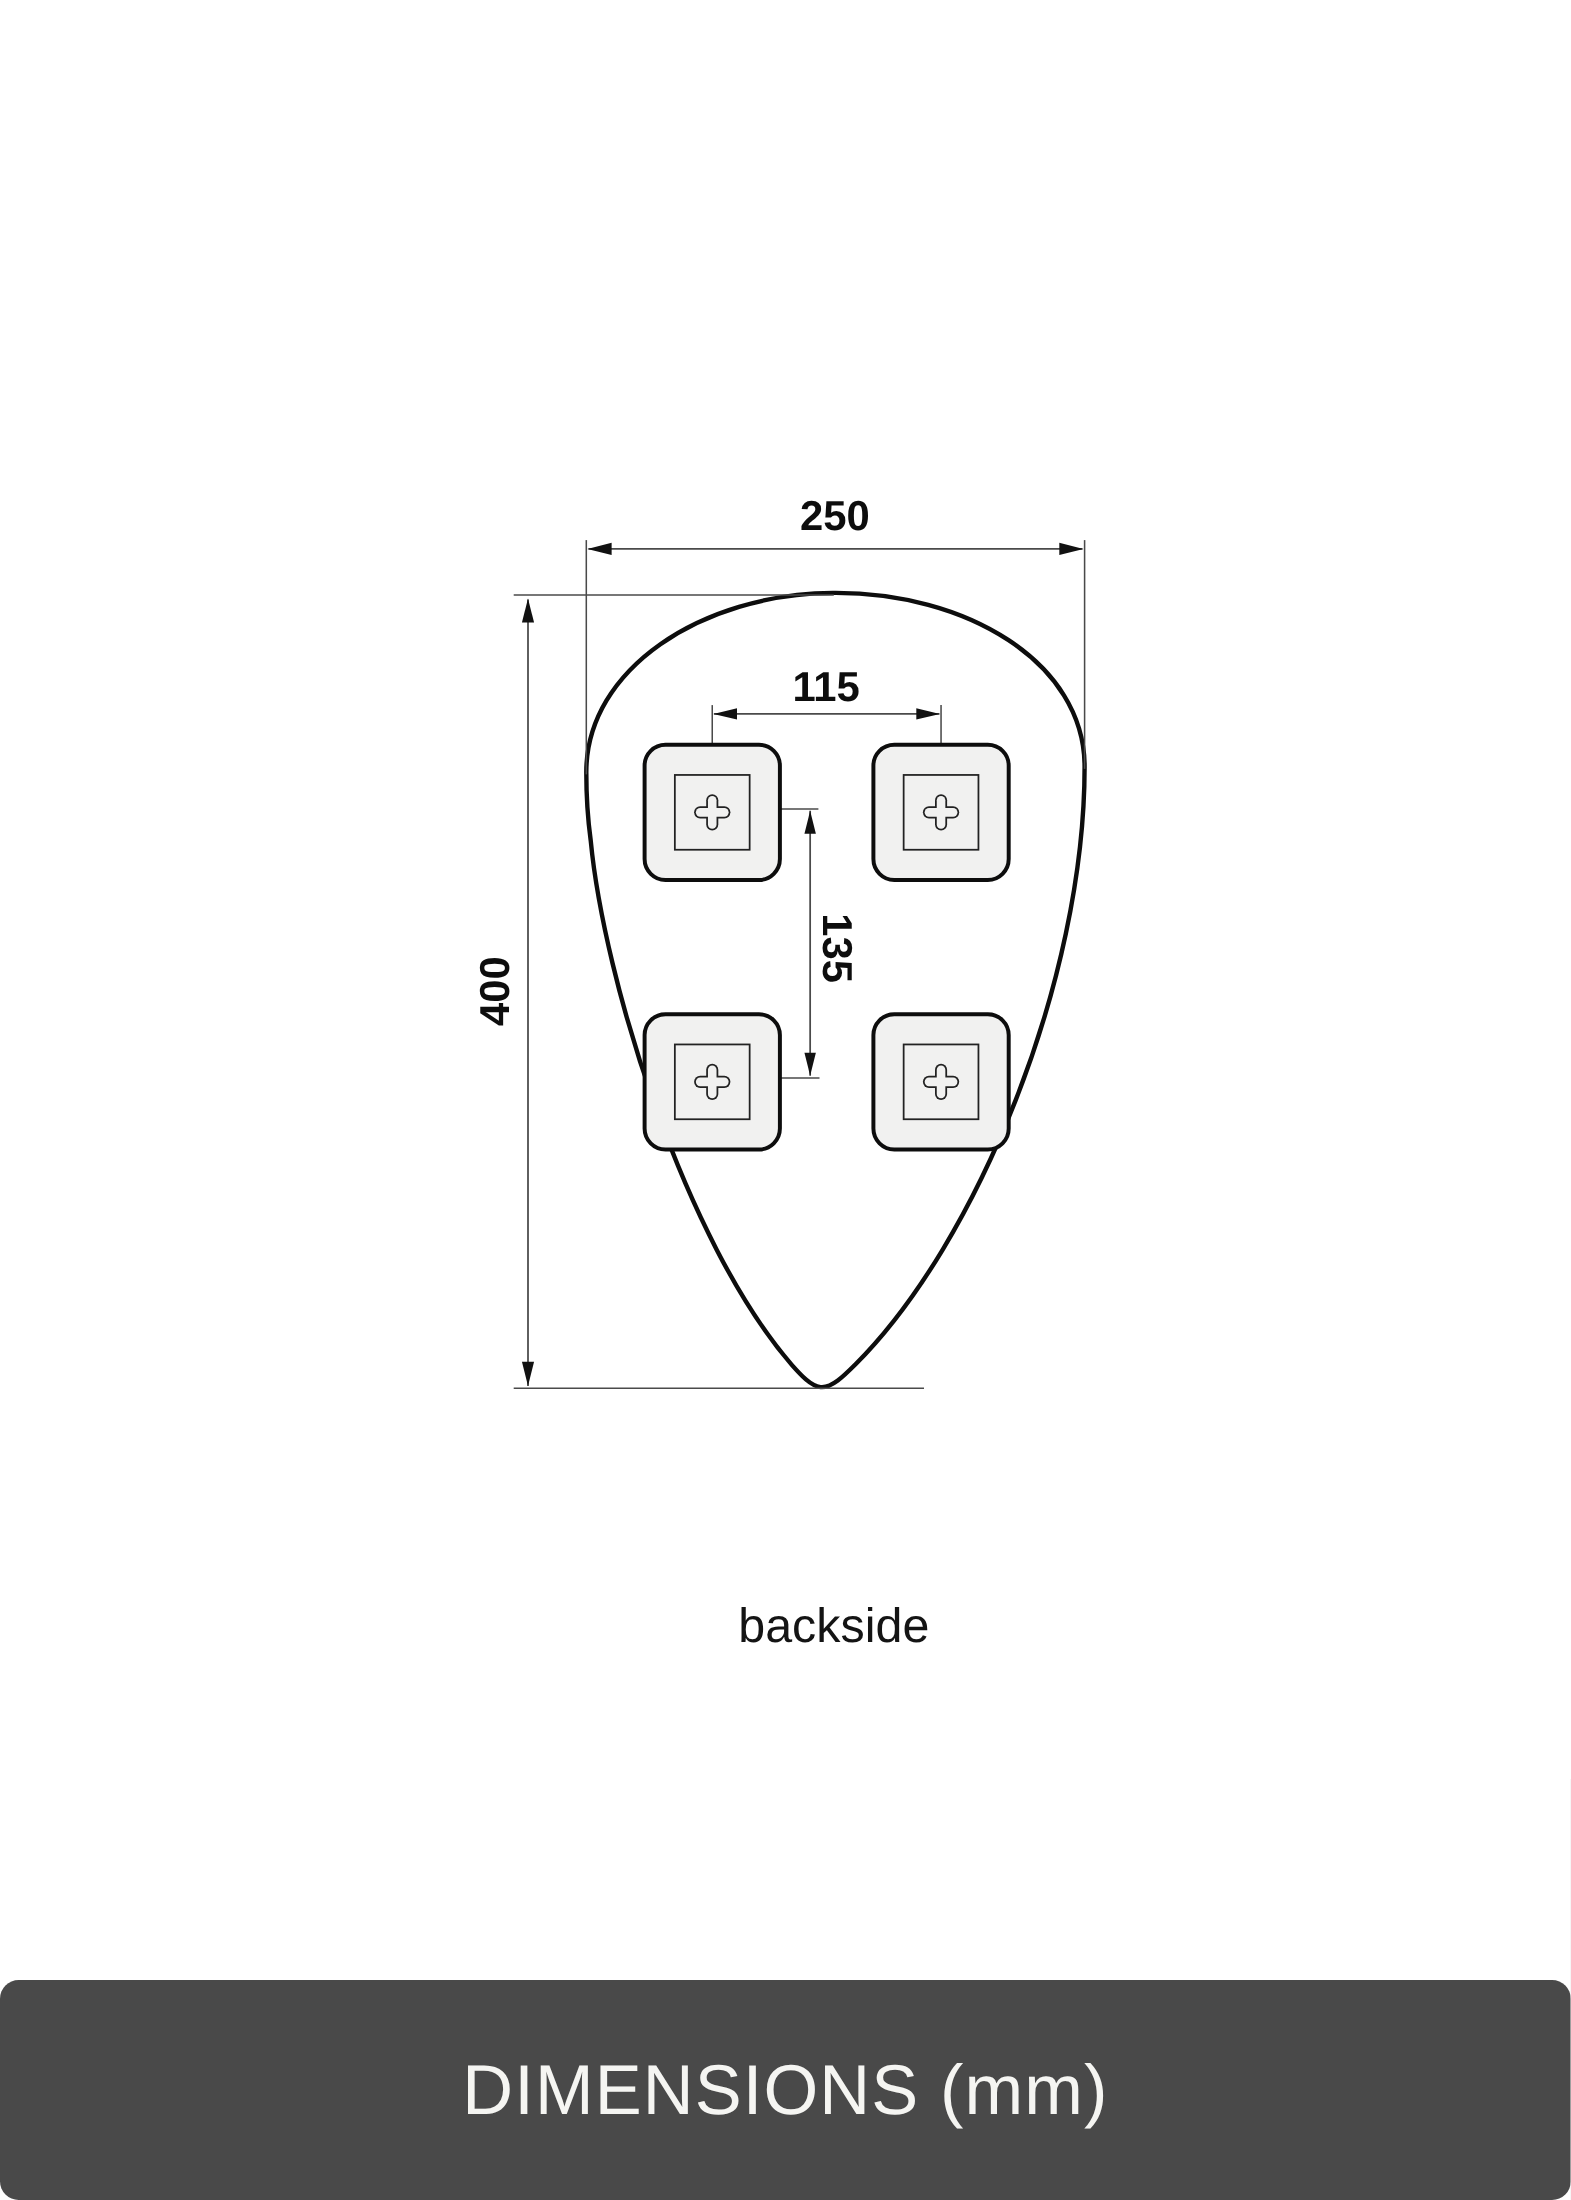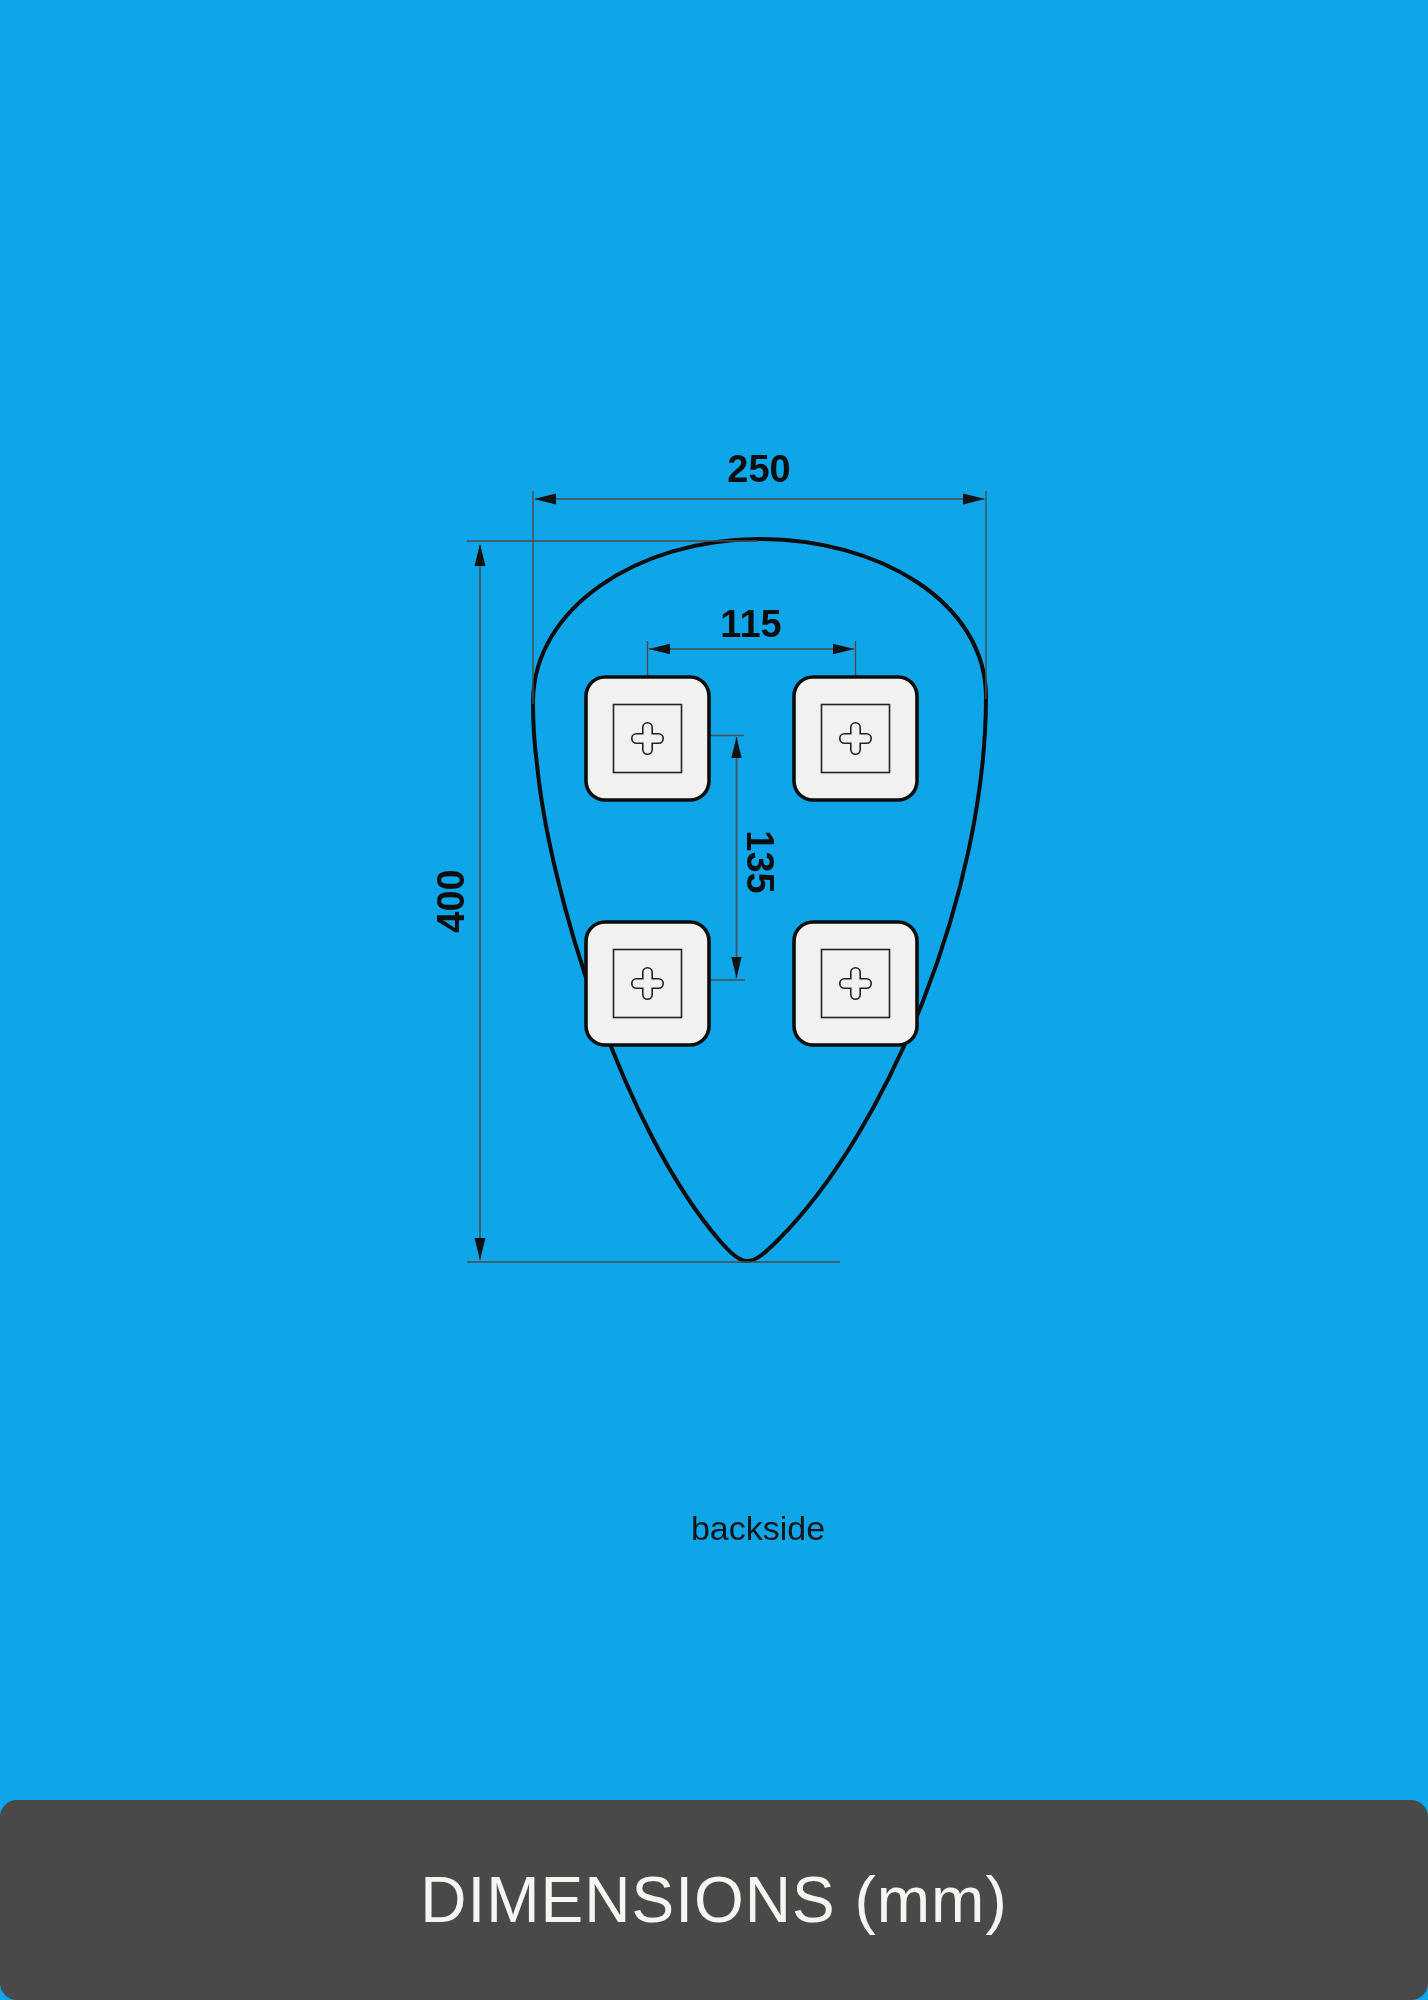--- a/index.html
+++ b/index.html
@@ -4,41 +4,41 @@
 <style>
   html, body {
     margin: 0;
     padding: 0;
     background: #e6e6e6;
   }
   .page {
     position: relative;
     width: 1428px;
     height: 2000px;
-    background: #0ea5e9;
+    background: #ffffff;
     overflow: hidden;
     font-family: "Liberation Sans", sans-serif;
   }
   .drawing-svg {
     position: absolute;
     top: 0;
     left: 0;
   }
   .dim-label {
     font-family: "Liberation Sans", sans-serif;
     font-weight: 700;
     font-size: 38px;
     fill: #0d0d0d;
   }
   .caption {
     position: absolute;
-    top: 1501px;
+    top: 1452px;
     left: 758px;
     transform: translateX(-50%);
-    font-size: 34px;
+    font-size: 44px;
     font-weight: 400;
     line-height: 54px;
     color: #141414;
     white-space: nowrap;
     text-align: right;
   }
   .footer {
     position: absolute;
     left: 0;
     top: 1800px;

